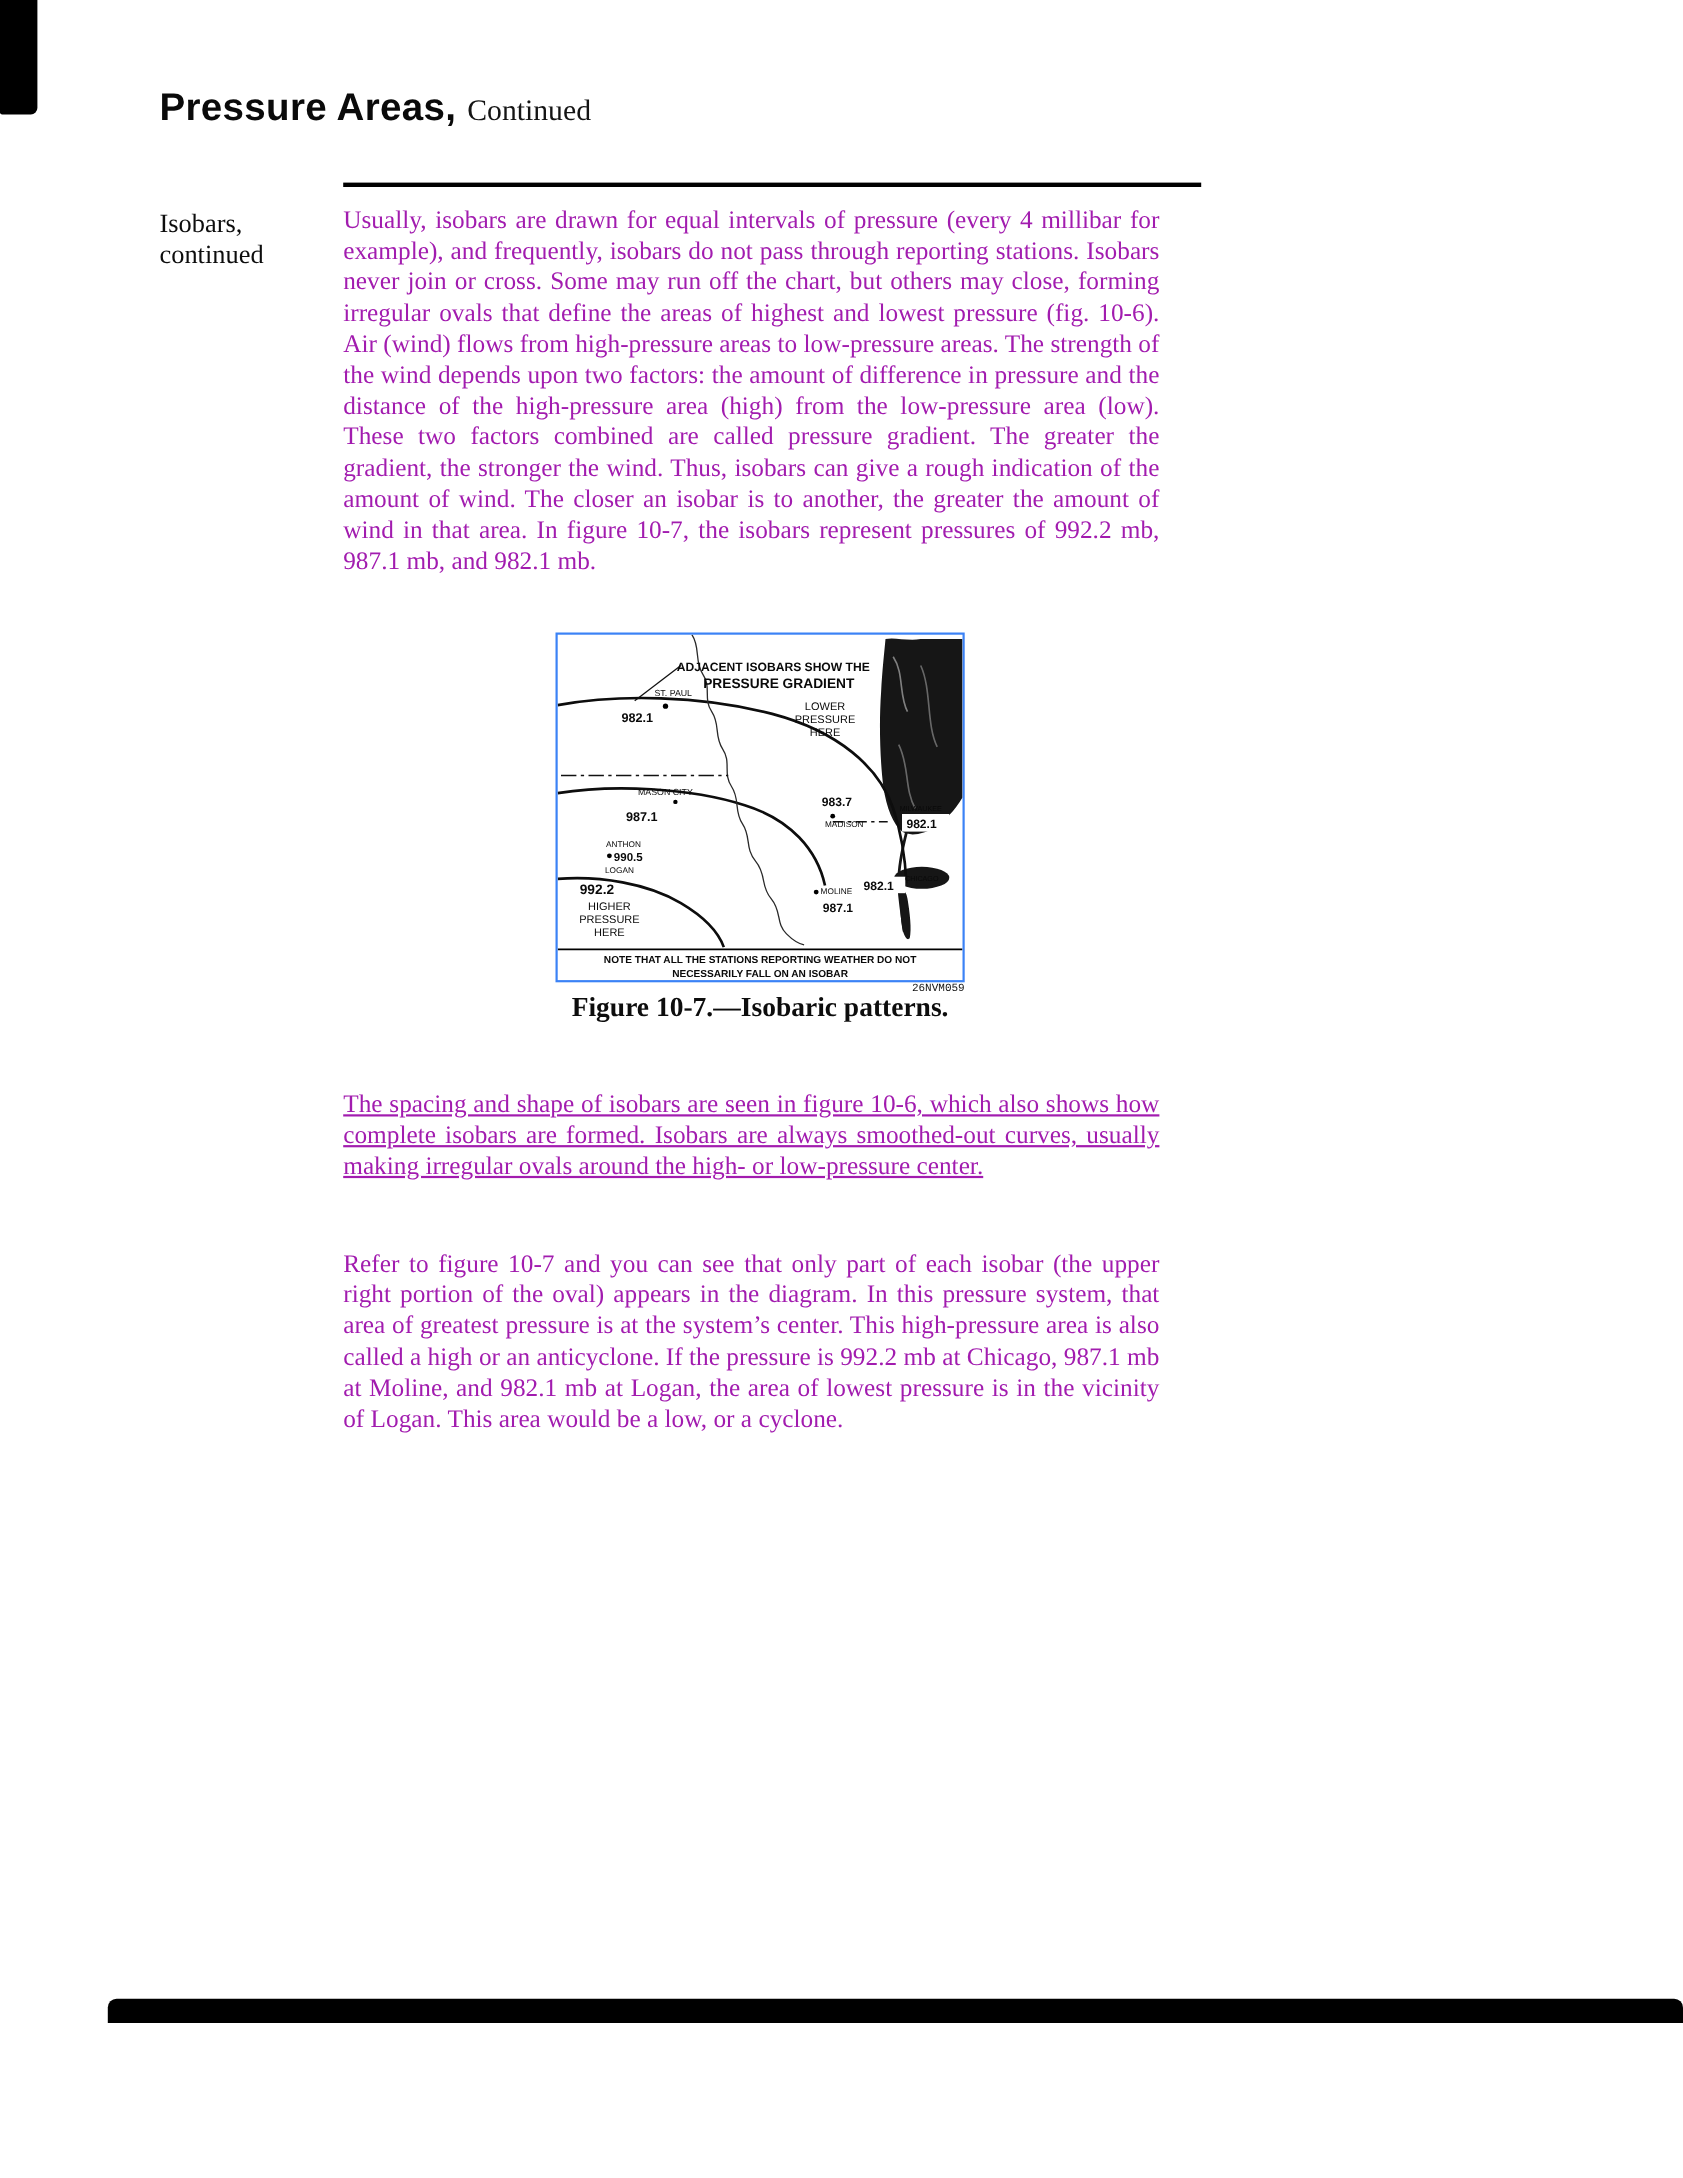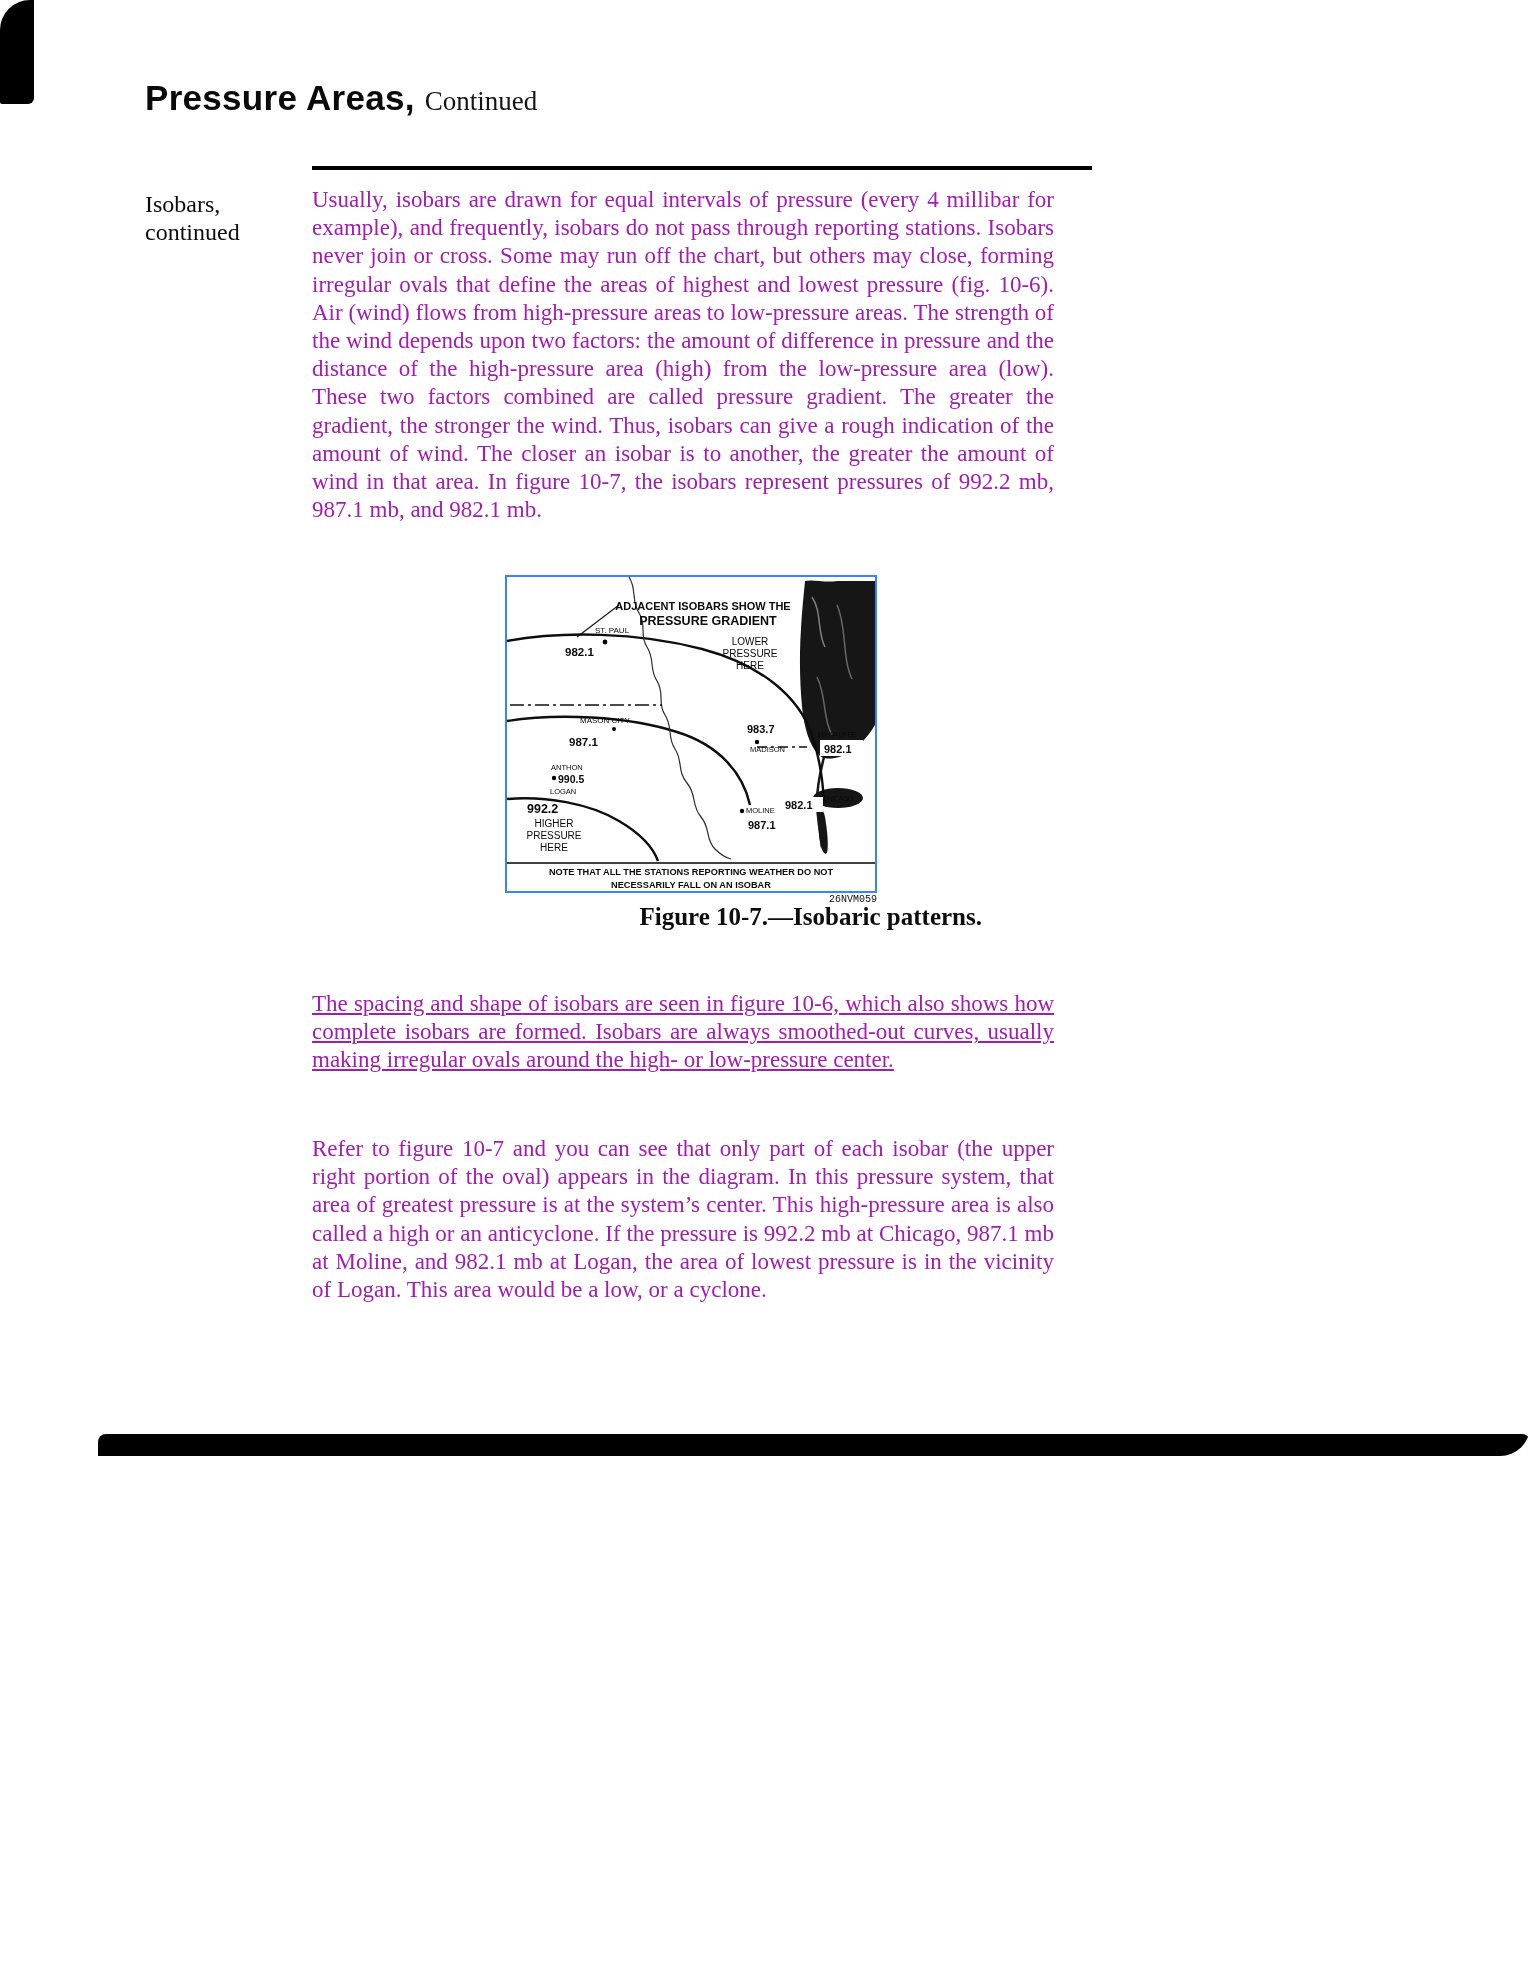--- a/index.html
+++ b/index.html
@@ -1,19 +1,19 @@
 <!DOCTYPE html>
 <html><head>
 <meta charset="utf-8">
 <style>
   * { margin:0; padding:0; box-sizing:border-box; }
   html,body { background:#ffffff; }
   .page {
-    position:relative; width:1530px; height:1456px; background:#fff;
-    font-family:"Liberation Serif", serif; color:#111; overflow:hidden;border-radius:30px;
+    position:relative; width:1530px; height:1839px; background:#fff;
+    font-family:"Liberation Serif", serif; color:#111; overflow:hidden;
   }
   .corner-mark { position:absolute; left:0; top:0; width:34px; height:104px; background:#000; border-radius:0 0 6px 2px; }
   .bottom-bar { position:absolute; left:98px; bottom:0; width:1432px; height:22px; background:#000; border-radius:8px 8px 0 0; }
 
   .title { position:absolute; left:145px; top:78px; white-space:nowrap; }
   .title-bold { font-family:"Liberation Sans", sans-serif; font-weight:bold; font-size:35px; letter-spacing:0.3px; color:#0a0a0a; }
   .title-rest { font-family:"Liberation Serif", serif; font-size:27px; margin-left:10px; color:#141414; }
 
   .rule { position:absolute; left:312px; top:166px; width:780px; height:4px; background:#000; }
 
@@ -24,21 +24,21 @@
   #para2 { top:990px;text-decoration:underline; }
   #para3 { top:1135px; }
 
   .figure-box { position:absolute; left:505px; top:575px; width:372px; height:318px; border:2px solid #3b82f6; background:#fff; }
   .figure-box svg { display:block; width:100%; height:100%; }
   .map text { font-family:"Liberation Sans", sans-serif; fill:#0a0a0a; }
   .t-bold { font-weight:bold; }
 
   .figure-credit { position:absolute; left:700px; top:894px; width:177px; text-align:right;
     font-family:Liberation Mono, monospace; font-size:10px; color:#111; }
-  .figure-caption { position:absolute; left:400px; top:903px; width:582px; text-align:right;
+  .figure-caption { position:absolute; left:400px; top:903px; width:582px; text-align:center;
     font-weight:bold; font-size:25px; color:#0d0d0d; }
 
   .page-number { position:absolute; left:540px; top:1862px; width:150px; text-align:center; font-size:22.5px; color:#141414; }
 </style>
 </head>
 <body>
 
 <div class="page">
 
   <div class="corner-mark"></div>

